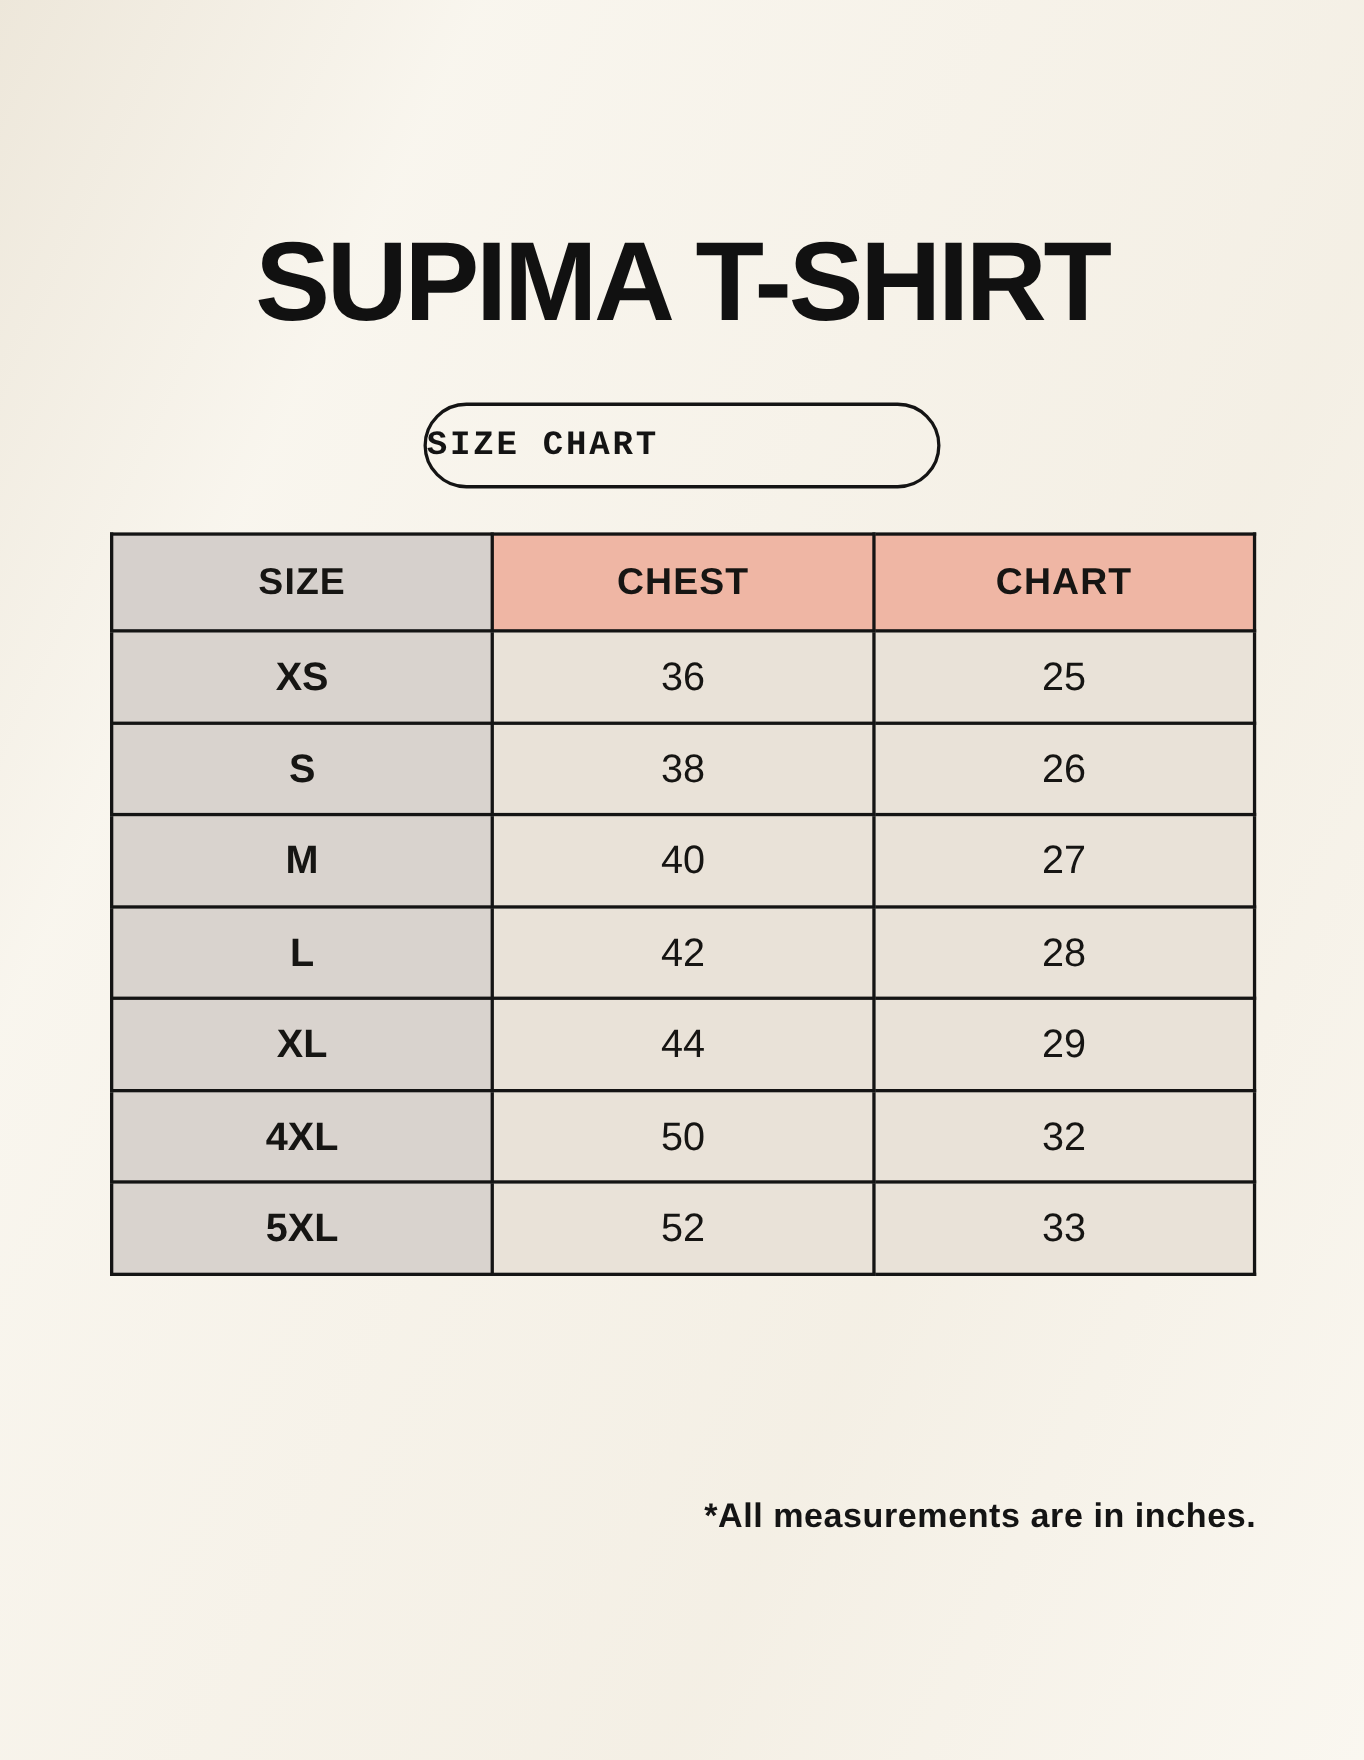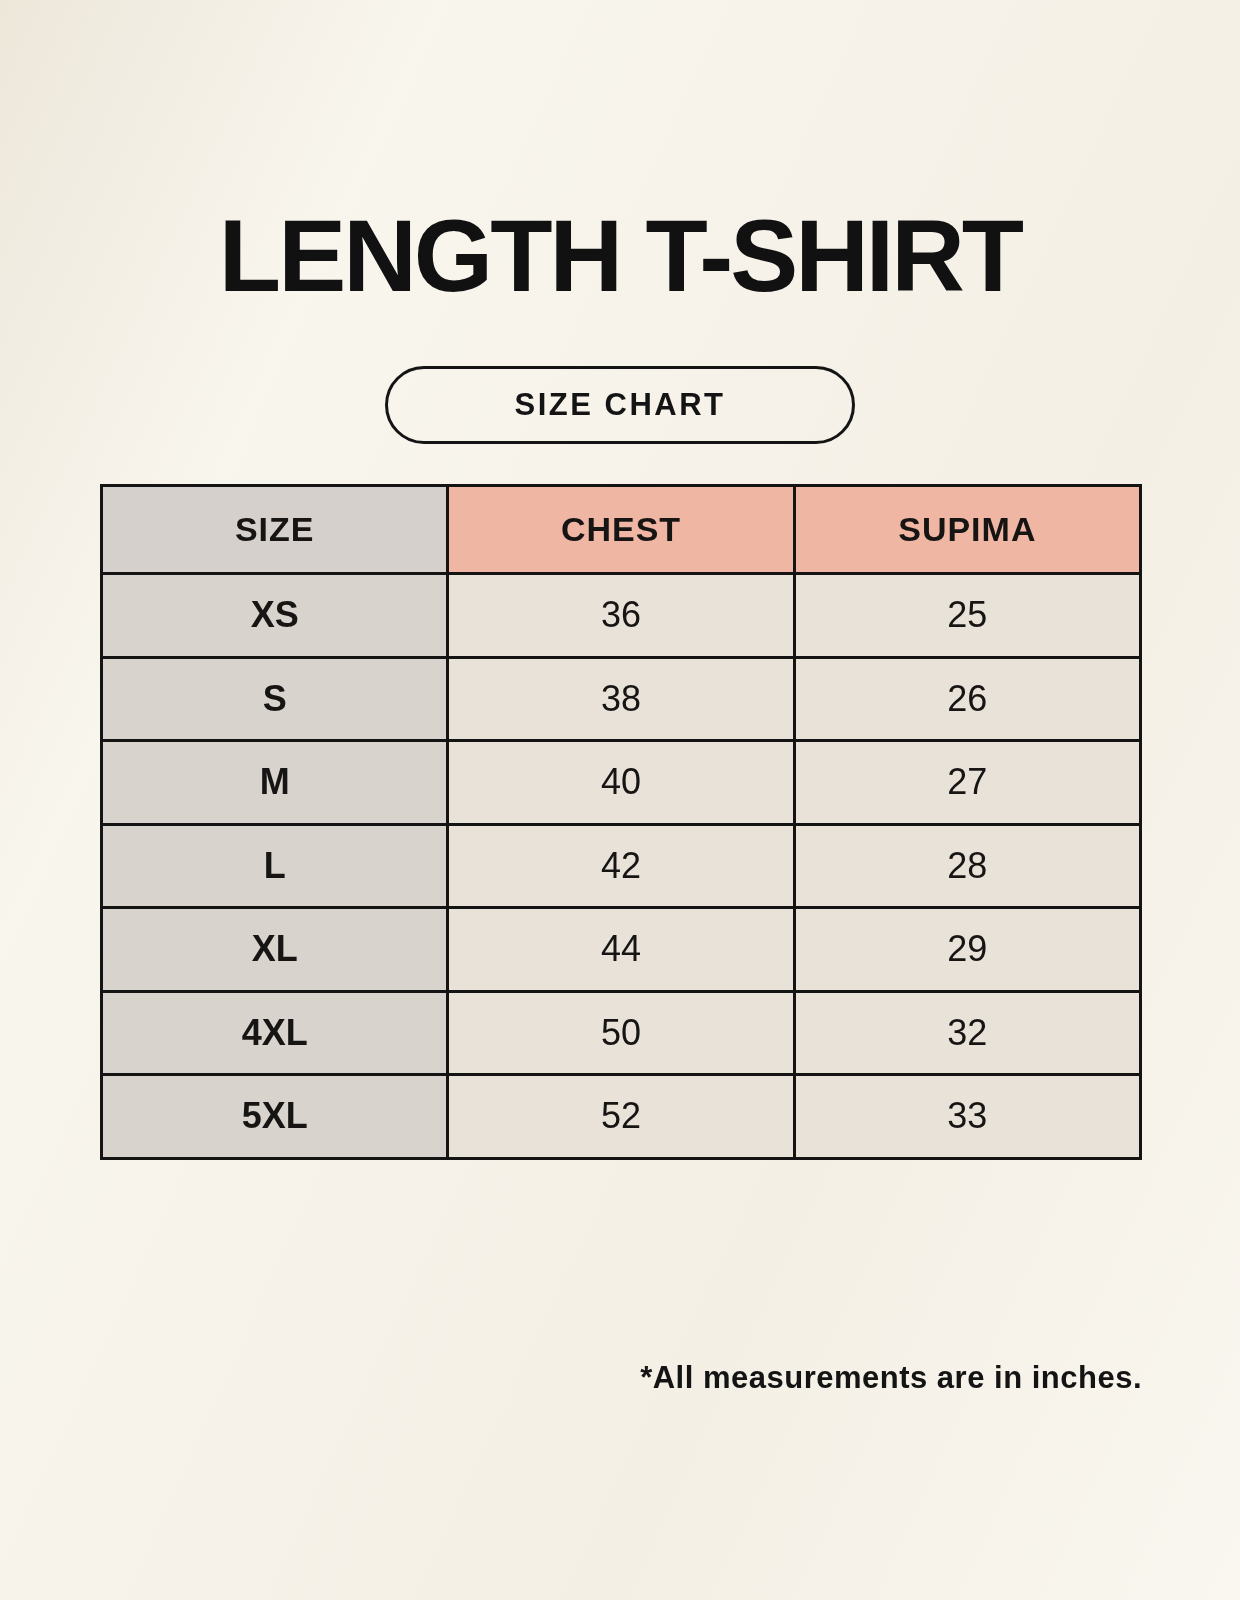--- a/index.html
+++ b/index.html
@@ -42,22 +42,23 @@
     position: absolute;
     top: 366px;
     left: 50%;
     transform: translateX(-50%);
     width: 464px;
     height: 72px;
     border: 3px solid #141414;
     border-radius: 44px;
     display: flex;
     align-items: center;
-    justify-content: center;
+    justify-content: flex-start;
     background: transparent;
+    font-family: Liberation Mono, monospace;
   }
   .badge-pill span {
     font-size: 31px;
     font-weight: bold;
     letter-spacing: 2.5px;
     color: #141414;
   }
   .size-table {
     position: absolute;
     top: 484px;
@@ -105,32 +106,32 @@
     font-weight: bold;
     letter-spacing: 0.5px;
     color: #141414;
   }
 </style>
 </head>
 <body>
 
 <div class="canvas">
 
-  <h1 class="page-title">LENGTH T-SHIRT</h1>
+  <h1 class="page-title">SUPIMA T-SHIRT</h1>
 
   <div class="badge-pill">
     <span>SIZE CHART</span>
   </div>
 
   <table class="size-table">
     <thead>
       <tr>
         <th class="col-size-head">SIZE</th>
         <th class="col-measure-head">CHEST</th>
-        <th class="col-measure-head">SUPIMA</th>
+        <th class="col-measure-head">CHART</th>
       </tr>
     </thead>
     <tbody>
         <tr>
           <th class="cell-size">XS</th>
           <td class="cell-data">36</td>
           <td class="cell-data">25</td>
         </tr>
         <tr>
           <th class="cell-size">S</th>

